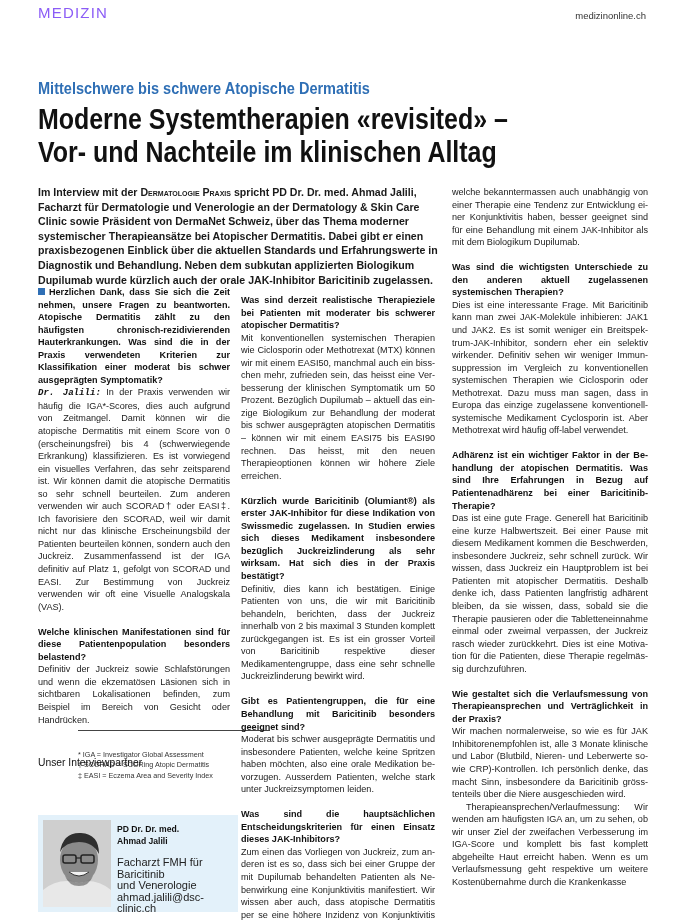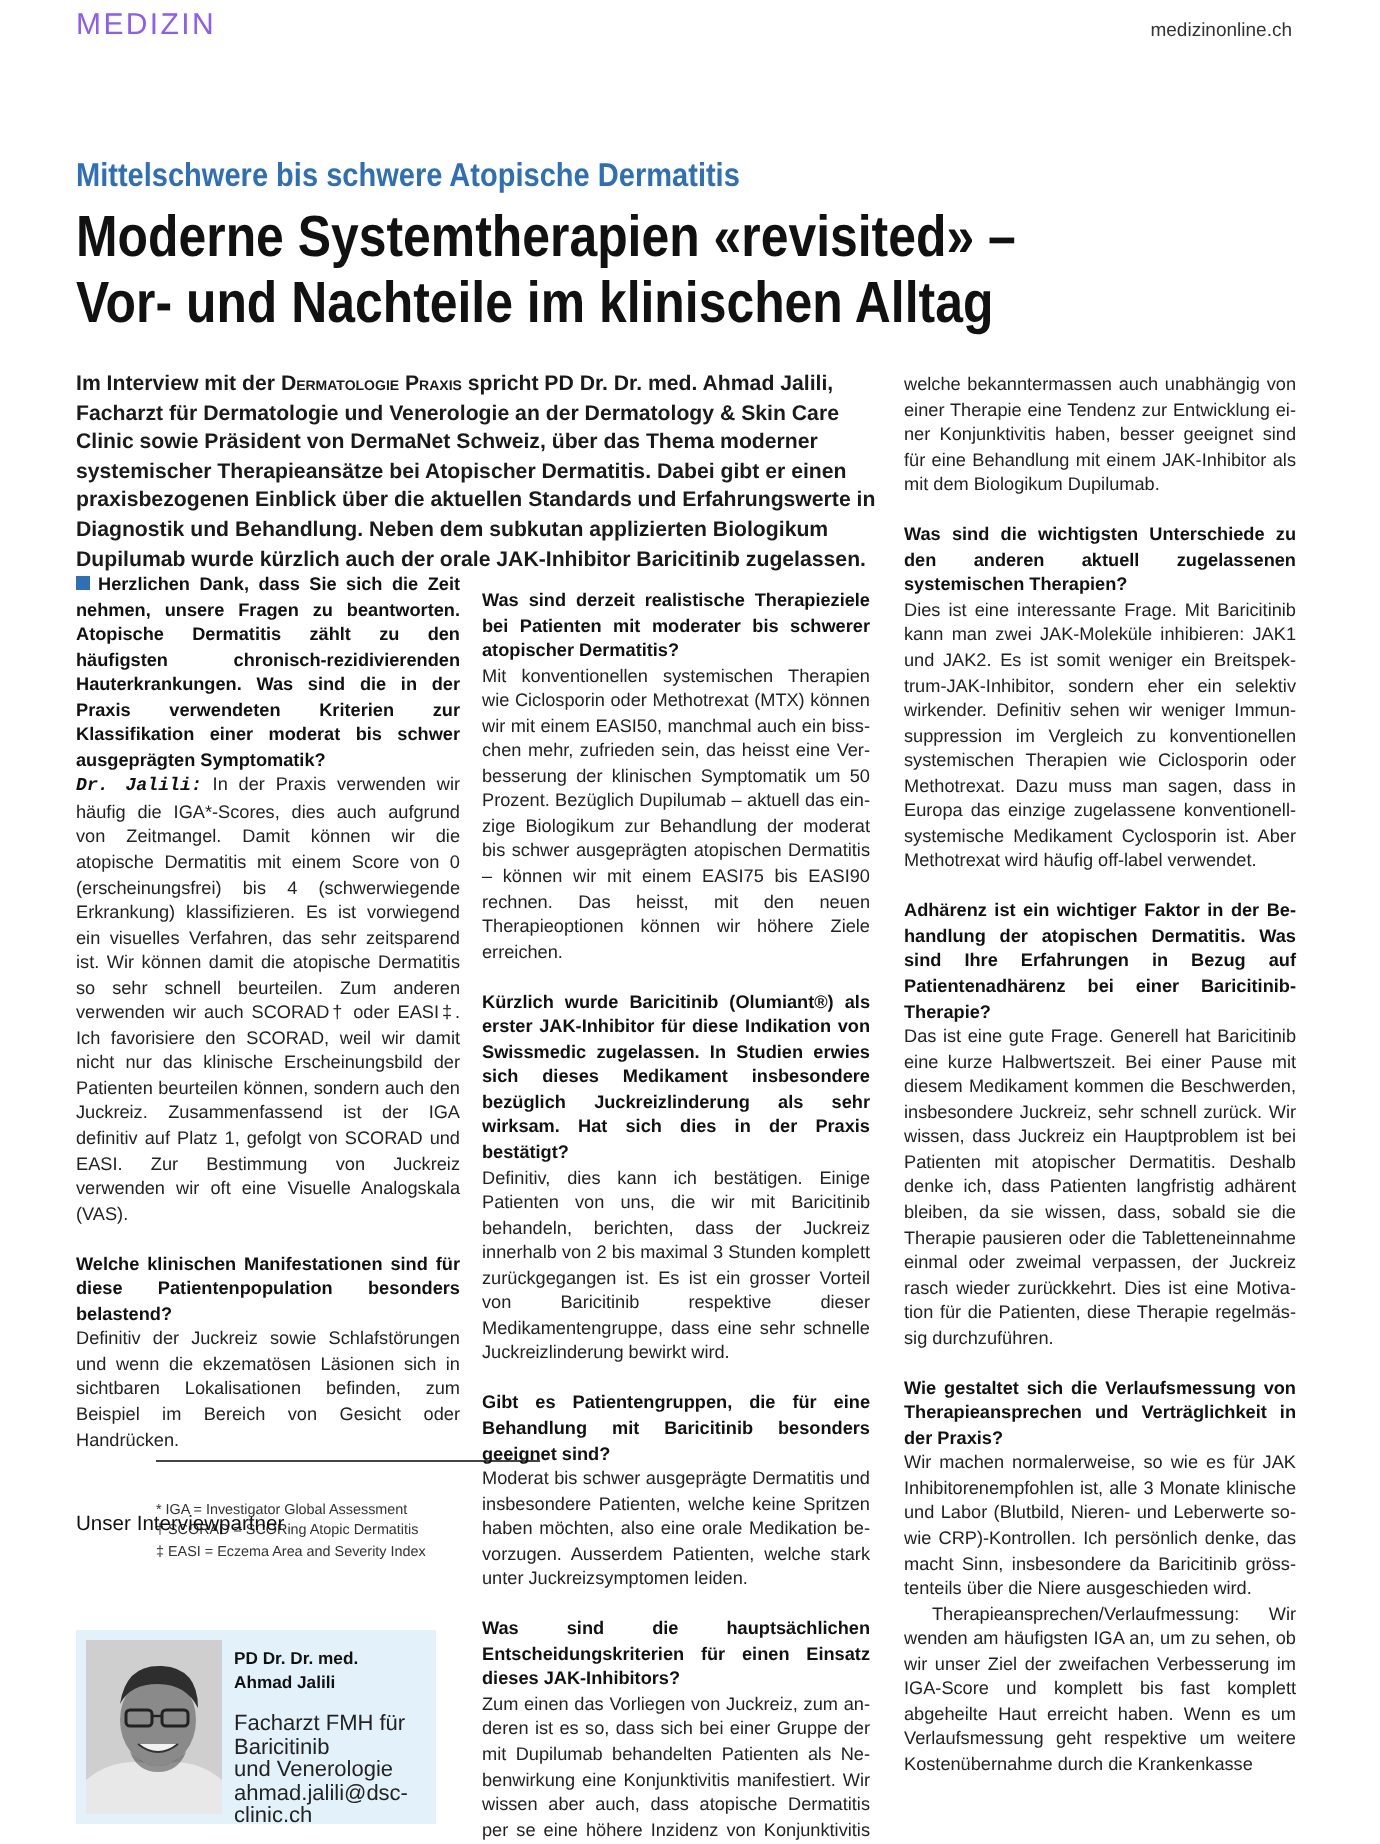--- a/index.html
+++ b/index.html
@@ -16,21 +16,21 @@
   .col2 { left: 241px; top: 294px; width: 194px; }
   .col3 { left: 452px; top: 186px; width: 196px; }
   .q { font-weight: bold; color: #111; margin: 0; }
   .a { margin: 0 0 12.5px 0; }
   .a.noend { margin-bottom: 0; }
   .bullet { display: inline-block; width: 7px; height: 7px; background: #2f6fb5; margin-right: 4px; vertical-align: 0px; }
   .speaker { font-weight: bold; font-style: italic; color: #111; font-family: Liberation Mono, monospace; }
   .indent { text-indent: 14px; }
   .footnotes { position: absolute; left: 38px; top: 730px; width: 192px; border-top: 1px solid #444; padding-top: 19px; font-size: 7.2px; line-height: 10.3px; color: #333; margin-left: 40px; }
   .partner-title { position: absolute; left: 38px; top: 757px; font-size: 10.3px; font-weight: normal; color: #111; }
-  .partner-box { position: absolute; left: 38px; top: 815px; width: 180px; height: 97px; background: #e3f1fa; }
+  .partner-box { position: absolute; left: 38px; top: 815px; width: 200px; height: 97px; background: #e3f1fa; }
   .photo { position: absolute; left: 5px; top: 5px; width: 68px; height: 87px; background: linear-gradient(180deg, #d8d8d8 0%, #c4c4c4 100%); overflow: hidden; }
   .partner-name { position: absolute; left: 79px; top: 9px; font-size: 8.6px; font-weight: bold; line-height: 11.5px; color: #111; }
   .partner-info { position: absolute; left: 79px; top: 42px; font-size: 11px; line-height: 11.6px; color: #222; }
 </style>
 </head>
 <body>
 
 <div class="header-left">MEDIZIN</div>
 <div class="header-right">medizinonline.ch</div>
 

